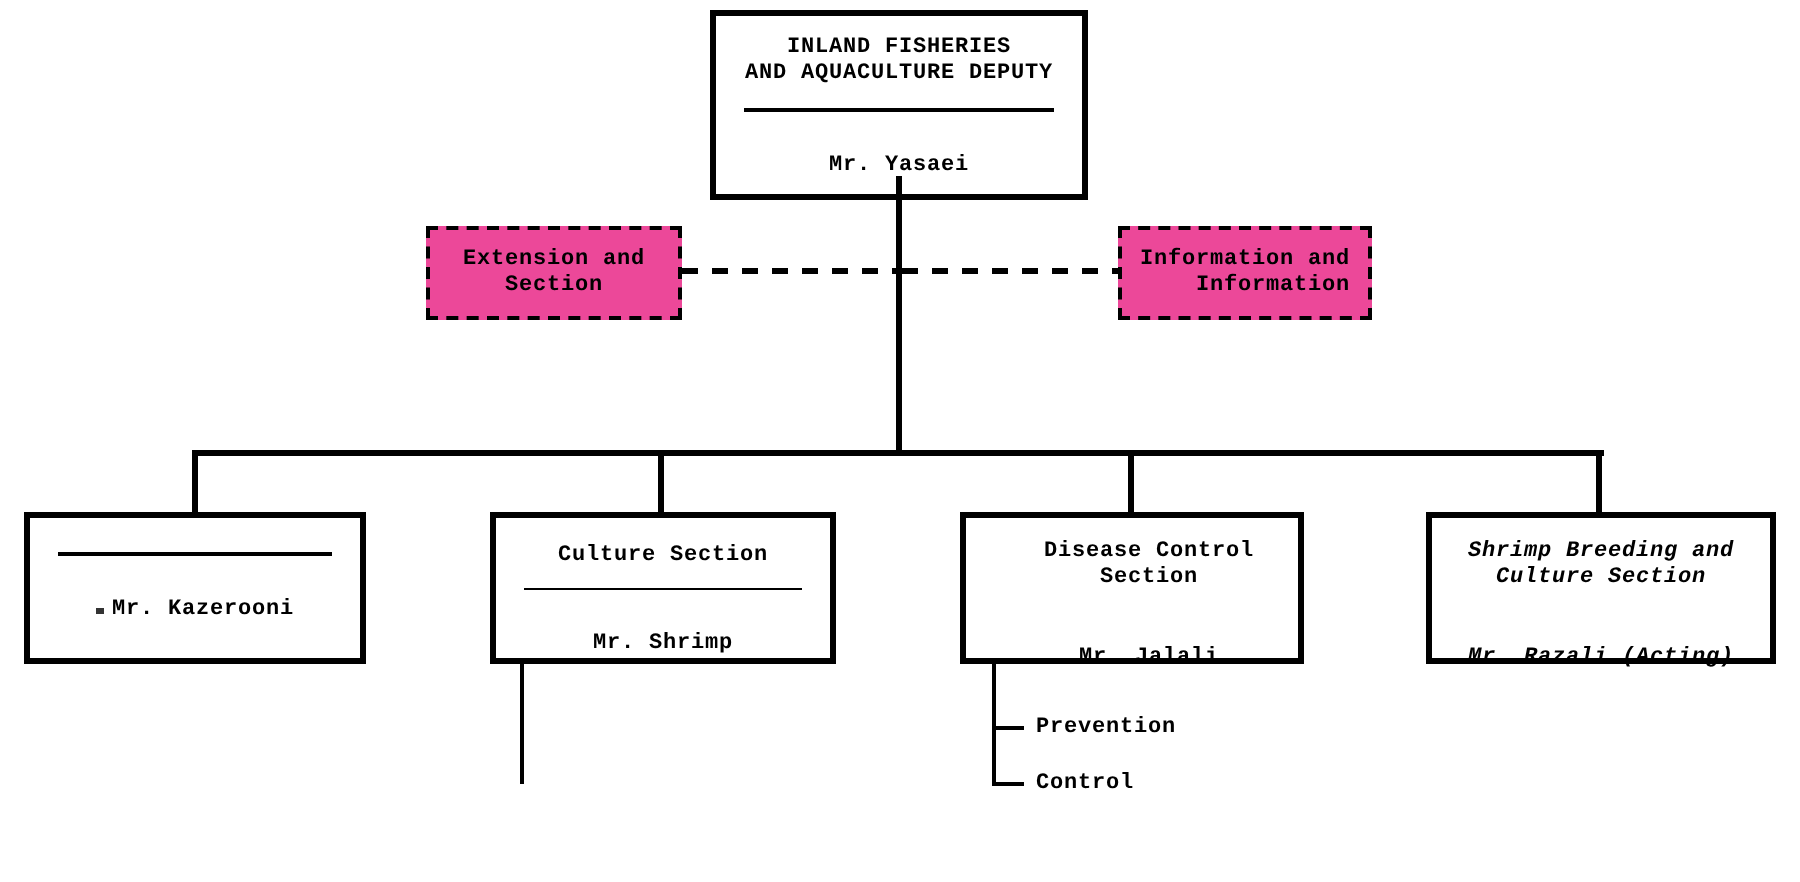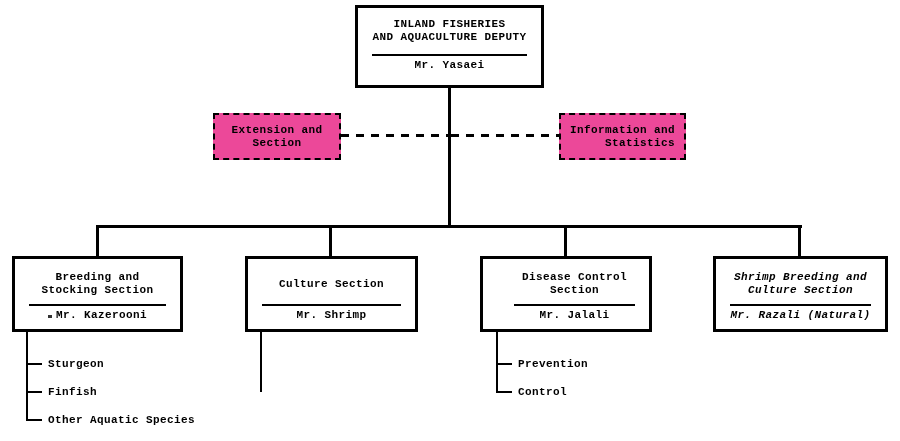--- a/index.html
+++ b/index.html
@@ -9,23 +9,23 @@
     font-weight:bold;color:#000;font-size:11px;letter-spacing:0.4px;
   }
   
   .org-box{
     position:absolute;box-sizing:border-box;border:3px solid #000;background:#fff;
     display:flex;flex-direction:column;align-items:center;text-align:center;
   }
   .box-title{display:flex;flex-direction:column;justify-content:center;align-items:center;height:28px;}
   .t-line{line-height:13px;white-space:nowrap;}
   .separator{height:2px;background:#000;align-self:stretch;margin:6px 14px 0 14px;}
-  .box-name{margin-top:3px;line-height:13px;white-space:nowrap;}
+  .box-name{margin-top:21px;line-height:13px;white-space:nowrap;}
 
-  #root-box{left:355px;top:5px;width:189px;height:83px;padding-top:9px;}
+  #root-box{left:355px;top:5px;width:189px;height:95px;padding-top:9px;}
   #root-box .separator{margin-top:9px;}
 
   .staff-box{
     position:absolute;box-sizing:border-box;border:2px dashed #000;background:#ec4899;
     display:flex;flex-direction:column;justify-content:center;align-items:center;text-align:center;
   }
   #staff-left{left:213px;top:113px;width:128px;height:47px;}
   #staff-right{left:559px;top:113px;width:127px;height:47px;text-align:right;}
 
   .section-box{top:256px;height:76px;padding-top:11px;}
@@ -97,30 +97,25 @@
     <div>
 
     <div class="t-line">Extension and</div>
         <div class="t-line">Section</div>
       </div>
   </div>
   <div class="staff-box" id="staff-right">
     <div>
 
     <div class="t-line">Information and</div>
-        <div class="t-line">Statistics</div>
+        <div class="t-line">Information</div>
       </div>
   </div>
 
   <div class="org-box section-box" id="section-0">
-    <div class="box-title">
-
-    <div class="t-line">Breeding and</div>
-        <div class="t-line">Stocking Section</div>
-      </div>
     <div class="separator"></div>
     <div class="box-name"><span class="scan-artifact"></span><span>Mr. Kazerooni</span></div>
   </div>
 
   <div class="org-box section-box" id="section-1">
     <div class="box-title">
 
     <div class="t-line">Culture Section</div>
       </div>
     <div class="separator"></div>
@@ -137,43 +132,23 @@
     <div class="box-name">Mr. Jalali</div>
   </div>
 
   <div class="org-box section-box" id="section-3">
     <div class="box-title">
 
     <div class="t-line">Shrimp Breeding and</div>
         <div class="t-line">Culture Section</div>
       </div>
     <div class="separator"></div>
-    <div class="box-name">Mr. Razali (Natural)</div>
+    <div class="box-name">Mr. Razali (Acting)</div>
   </div>
 
-  <div class="sub-list" id="sublist-0">
-    <div class="sub-line"></div>
-    <div class="sub-items">
-
-        <div class="sub-item">
-          <span class="tick"></span>
-          <span class="sub-label">Sturgeon</span>
-        </div>
-
-        <div class="sub-item">
-          <span class="tick"></span>
-          <span class="sub-label">Finfish</span>
-        </div>
-
-        <div class="sub-item">
-          <span class="tick"></span>
-          <span class="sub-label">Other Aquatic Species</span>
-        </div>
-      </div>
-  </div>
 
   <div class="sub-list" id="sublist-1">
     <div class="sub-line"></div>
   </div>
 
   <div class="sub-list" id="sublist-2">
     <div class="sub-line"></div>
     <div class="sub-items">
 
         <div class="sub-item">

